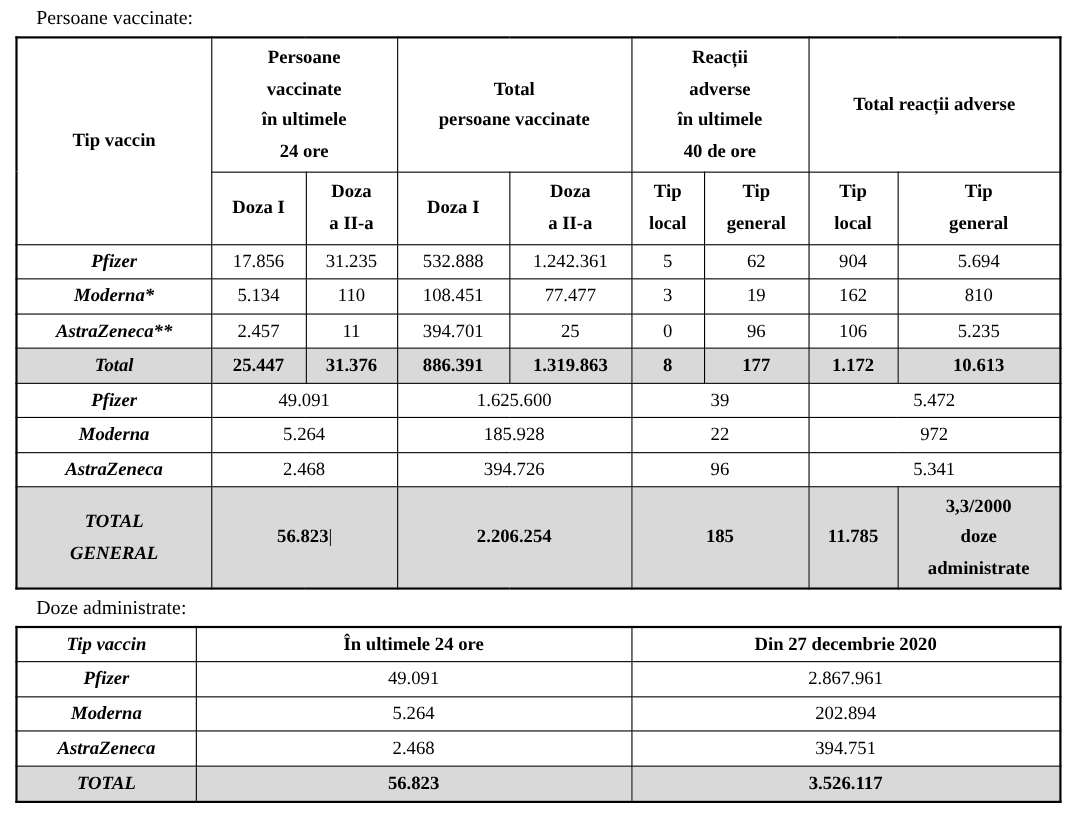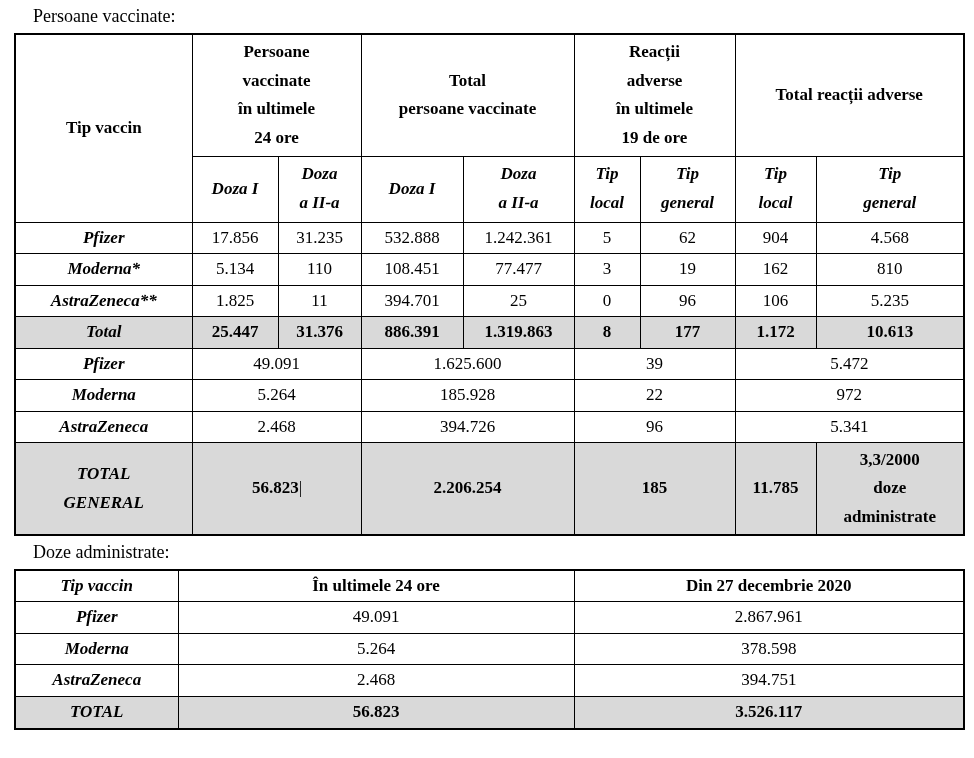--- a/index.html
+++ b/index.html
@@ -9,21 +9,21 @@
   .doc-title.second{}
   table.doc{border-collapse:collapse;table-layout:fixed;margin-left:14px;
             border:2px solid #000;}
   table.doc td{border:1px solid #000;text-align:center;vertical-align:middle;
        padding:1px 4px;font-size:17px;line-height:1.68;white-space:pre-line;
        overflow:hidden;}
   .b{font-weight:bold;}
   .left{text-align:left;padding-left:9px;font-style:italic;}
   .shade{background:#d9d9d9;}
   tr.h-grp{height:122px;}
-  tr.h-sub{height:66px;font-style:italic;}
+  tr.h-sub{height:66px;}
   tr.h-row{height:30px;}
   tr.h-tg{height:92px;}
   tr.h-hdr2{height:31px;}
   .caret{font-weight:normal;letter-spacing:-1px;}
 </style>
 </head>
 <body>
 
 <div class="doc-title">Persoane vaccinate:</div>
 
@@ -44,21 +44,21 @@
     <td rowspan="2" class="b">Tip vaccin</td>
     <td colspan="2" class="b">Persoane
 vaccinate
 în ultimele
 24 ore</td>
     <td colspan="2" class="b">Total
 persoane vaccinate</td>
     <td colspan="2" class="b">Reacții
 adverse
 în ultimele
-19 de ore</td>
+40 de ore</td>
     <td colspan="2" class="b">Total reacții adverse</td>
   </tr>
   <tr class="h-sub">
     <td class="b">Doza I</td>
     <td class="b">Doza
 a II-a</td>
     <td class="b">Doza I</td>
     <td class="b">Doza
 a II-a</td>
     <td class="b">Tip
@@ -73,36 +73,36 @@
 
   <tr class="h-row">
     <td class="b left">Pfizer</td>
     <td>17.856</td>
     <td>31.235</td>
     <td>532.888</td>
     <td>1.242.361</td>
     <td>5</td>
     <td>62</td>
     <td>904</td>
-    <td>4.568</td>
+    <td>5.694</td>
   </tr>
   <tr class="h-row">
     <td class="b left">Moderna*</td>
     <td>5.134</td>
     <td>110</td>
     <td>108.451</td>
     <td>77.477</td>
     <td>3</td>
     <td>19</td>
     <td>162</td>
     <td>810</td>
   </tr>
   <tr class="h-row">
     <td class="b left">AstraZeneca**</td>
-    <td>1.825</td>
+    <td>2.457</td>
     <td>11</td>
     <td>394.701</td>
     <td>25</td>
     <td>0</td>
     <td>96</td>
     <td>106</td>
     <td>5.235</td>
   </tr>
 
   <tr class="h-row">
@@ -168,21 +168,21 @@
     <td class="b">Din 27 decembrie 2020</td>
   </tr>
   <tr class="h-row">
     <td class="b left">Pfizer</td>
     <td>49.091</td>
     <td>2.867.961</td>
   </tr>
   <tr class="h-row">
     <td class="b left">Moderna</td>
     <td>5.264</td>
-    <td>378.598</td>
+    <td>202.894</td>
   </tr>
   <tr class="h-row">
     <td class="b left">AstraZeneca</td>
     <td>2.468</td>
     <td>394.751</td>
   </tr>
   <tr class="h-row">
     <td class="b left shade">TOTAL</td>
     <td class="b shade">56.823</td>
     <td class="b shade">3.526.117</td>

